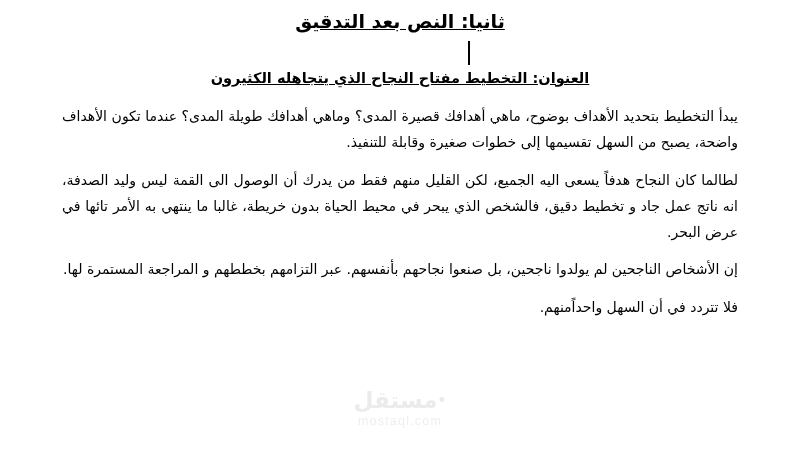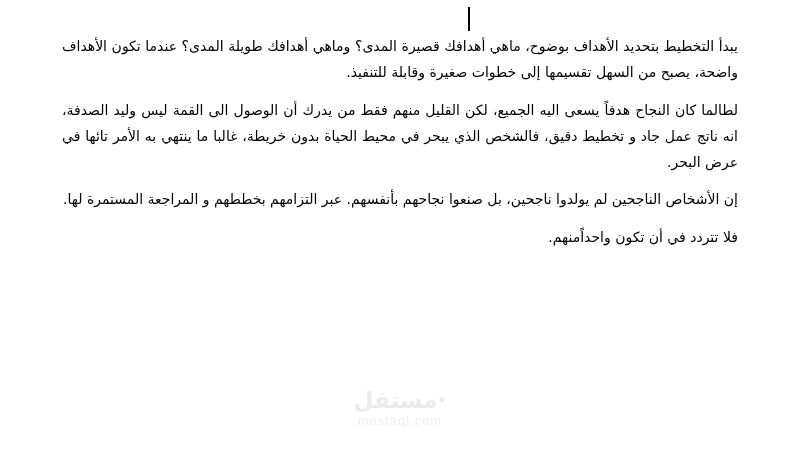--- a/index.html
+++ b/index.html
@@ -112,34 +112,36 @@
     font-family: "Liberation Sans", sans-serif;
   }
 </style>
 </head>
 <body>
 
 <div class="page">
 
   <div class="content">
 
+    <div class="doc-title">ثانيا: النص بعد التدقيق</div>
 
     <div class="caret-row">
       <div class="caret"></div>
     </div>
 
+    <div class="section-heading">العنوان: التخطيط مفتاح النجاح الذي يتجاهله الكثيرون</div>
 
     <p class="para">يبدأ التخطيط بتحديد الأهداف بوضوح، ماهي أهدافك قصيرة المدى؟ وماهي أهدافك طويلة المدى؟ عندما تكون الأهداف واضحة، يصبح من السهل تقسيمها إلى خطوات صغيرة وقابلة للتنفيذ.</p>
 
     <p class="para">لطالما كان النجاح هدفاً يسعى اليه الجميع، لكن القليل منهم فقط من يدرك أن الوصول الى القمة ليس وليد الصدفة، انه ناتج عمل جاد و تخطيط دقيق، فالشخص الذي يبحر في محيط الحياة بدون خريطة، غالبا ما ينتهي به الأمر تائها في عرض البحر.</p>
 
 
     <p class="para">إن الأشخاص الناجحين لم يولدوا ناجحين، بل صنعوا نجاحهم بأنفسهم. عبر التزامهم بخططهم و المراجعة المستمرة لها.</p>
 
-    <p class="para">فلا تتردد في أن تكون واحداًمنهم.</p>
+    <p class="para">فلا تتردد في أن السهل واحداًمنهم.</p>
 
   </div>
 
   <div class="watermark">
     <div class="wm-word">
       <span class="wm-dot"></span><span>مستقل</span>
     </div>
     <div class="wm-url">mostaql.com</div>
   </div>
 

